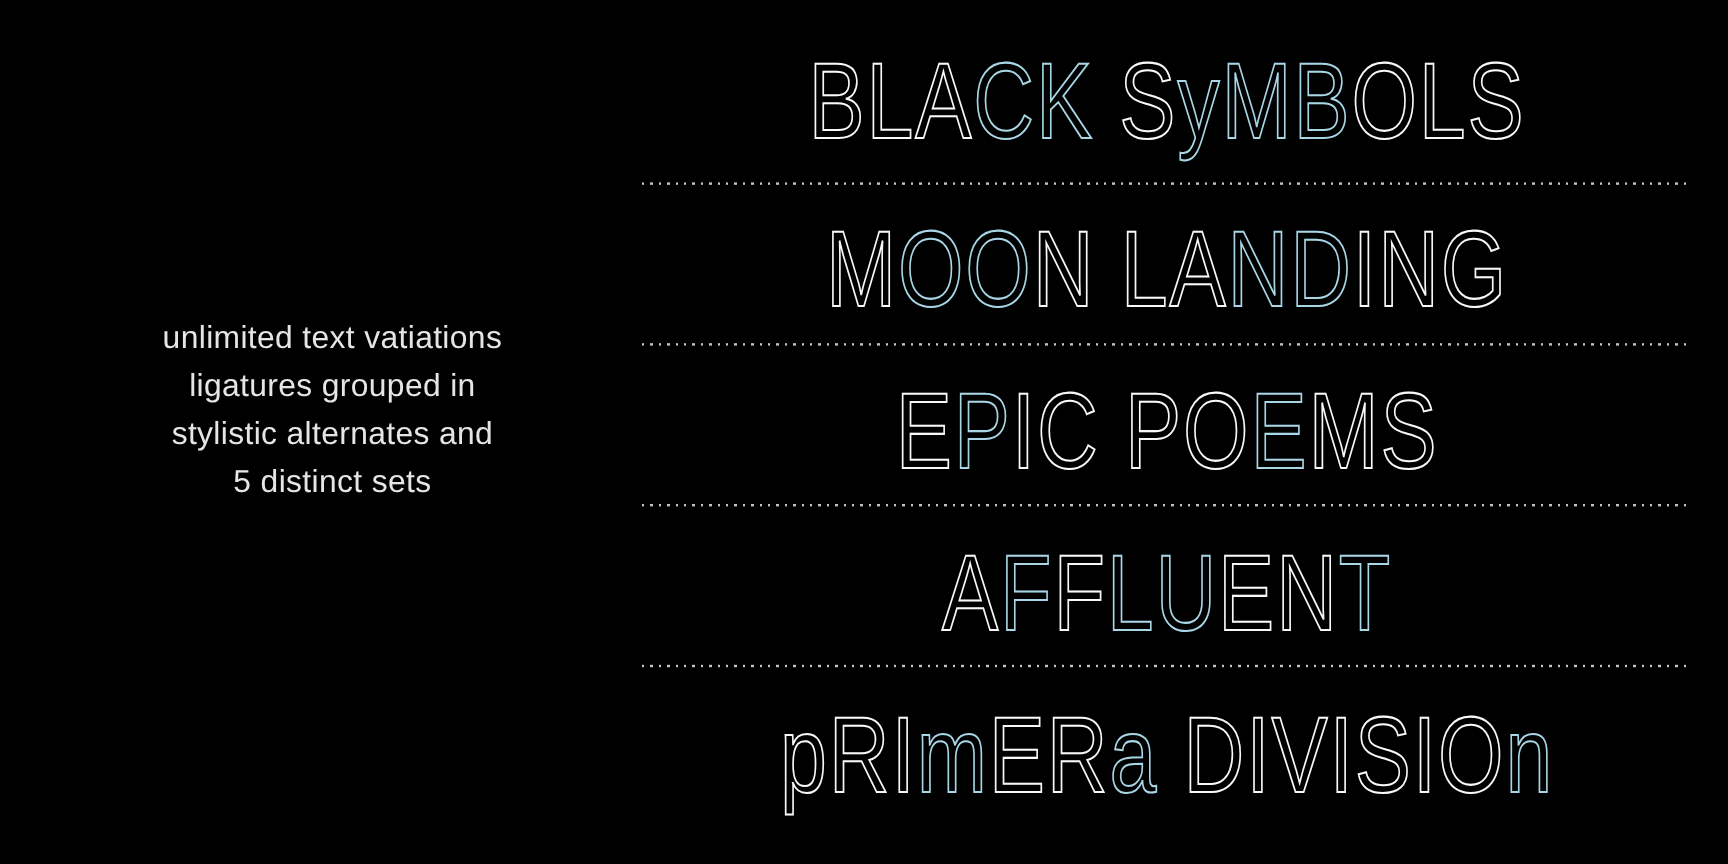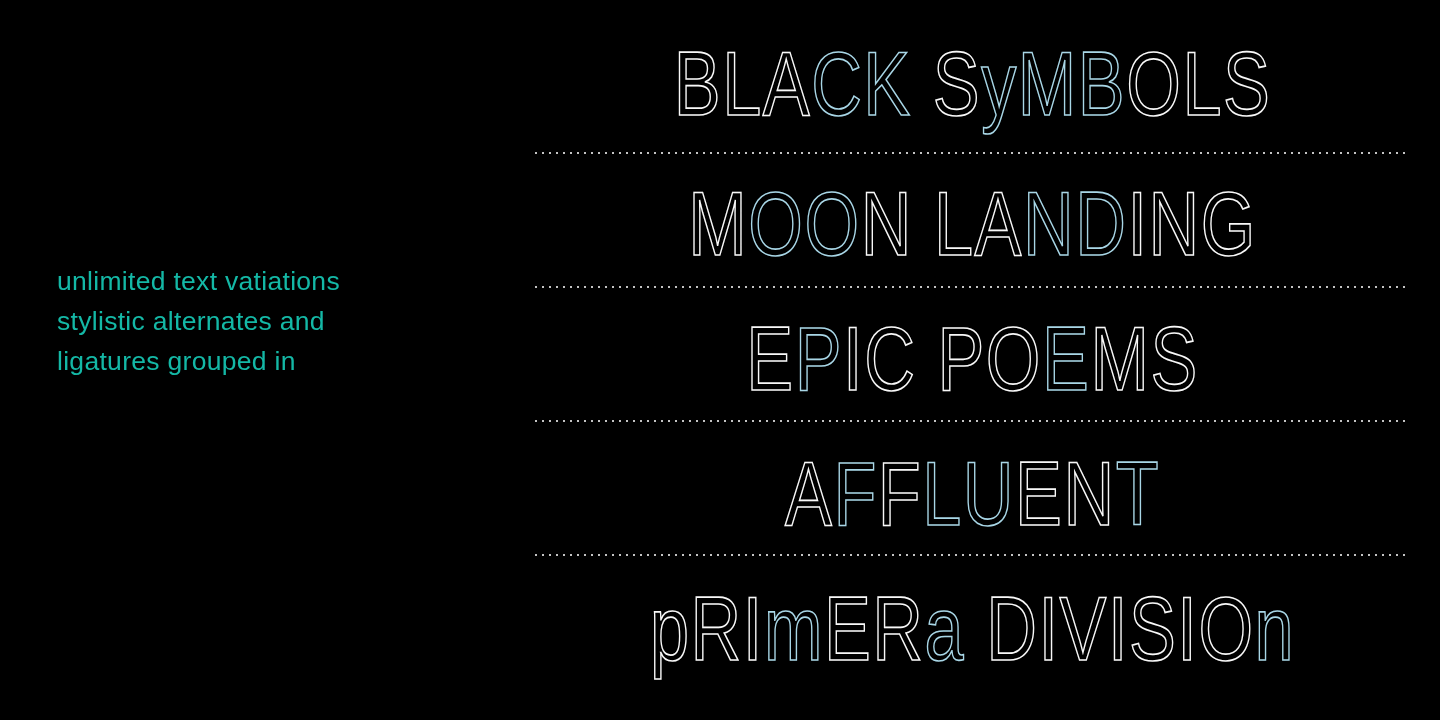--- a/index.html
+++ b/index.html
@@ -14,22 +14,22 @@
     background: #000000;
     overflow: hidden;
     font-family: "Liberation Sans", sans-serif;
   }
   
   .left-text {
     position: absolute;
     left: 57px;
     top: 261px;
     width: 440px;
-    text-align: left;
-    color: #14b8a6;
+    text-align: center;
+    color: #e5e5e5;
     font-size: 26.5px;
     line-height: 40px;
     font-weight: 400;
     letter-spacing: 0.3px;
   }
   
   .right-panel {
     position: absolute;
     left: 535px;
     top: 0;
@@ -69,22 +69,23 @@
   .sep-2 { top: 420px; }
   .sep-3 { top: 554px; }
 </style>
 </head>
 <body>
 
 <div class="canvas">
 
   <div class="left-text">
     <div>unlimited text vatiations</div>
+    <div>ligatures grouped in</div>
     <div>stylistic alternates and</div>
-    <div>ligatures grouped in</div>
+    <div>5 distinct sets</div>
   </div>
 
   <div class="right-panel">
 
     <div class="dotted-sep sep-0"></div>
     <div class="dotted-sep sep-1"></div>
     <div class="dotted-sep sep-2"></div>
     <div class="dotted-sep sep-3"></div>
 
     <svg class="specimen-row row-0" viewBox="0 0 875 150">

